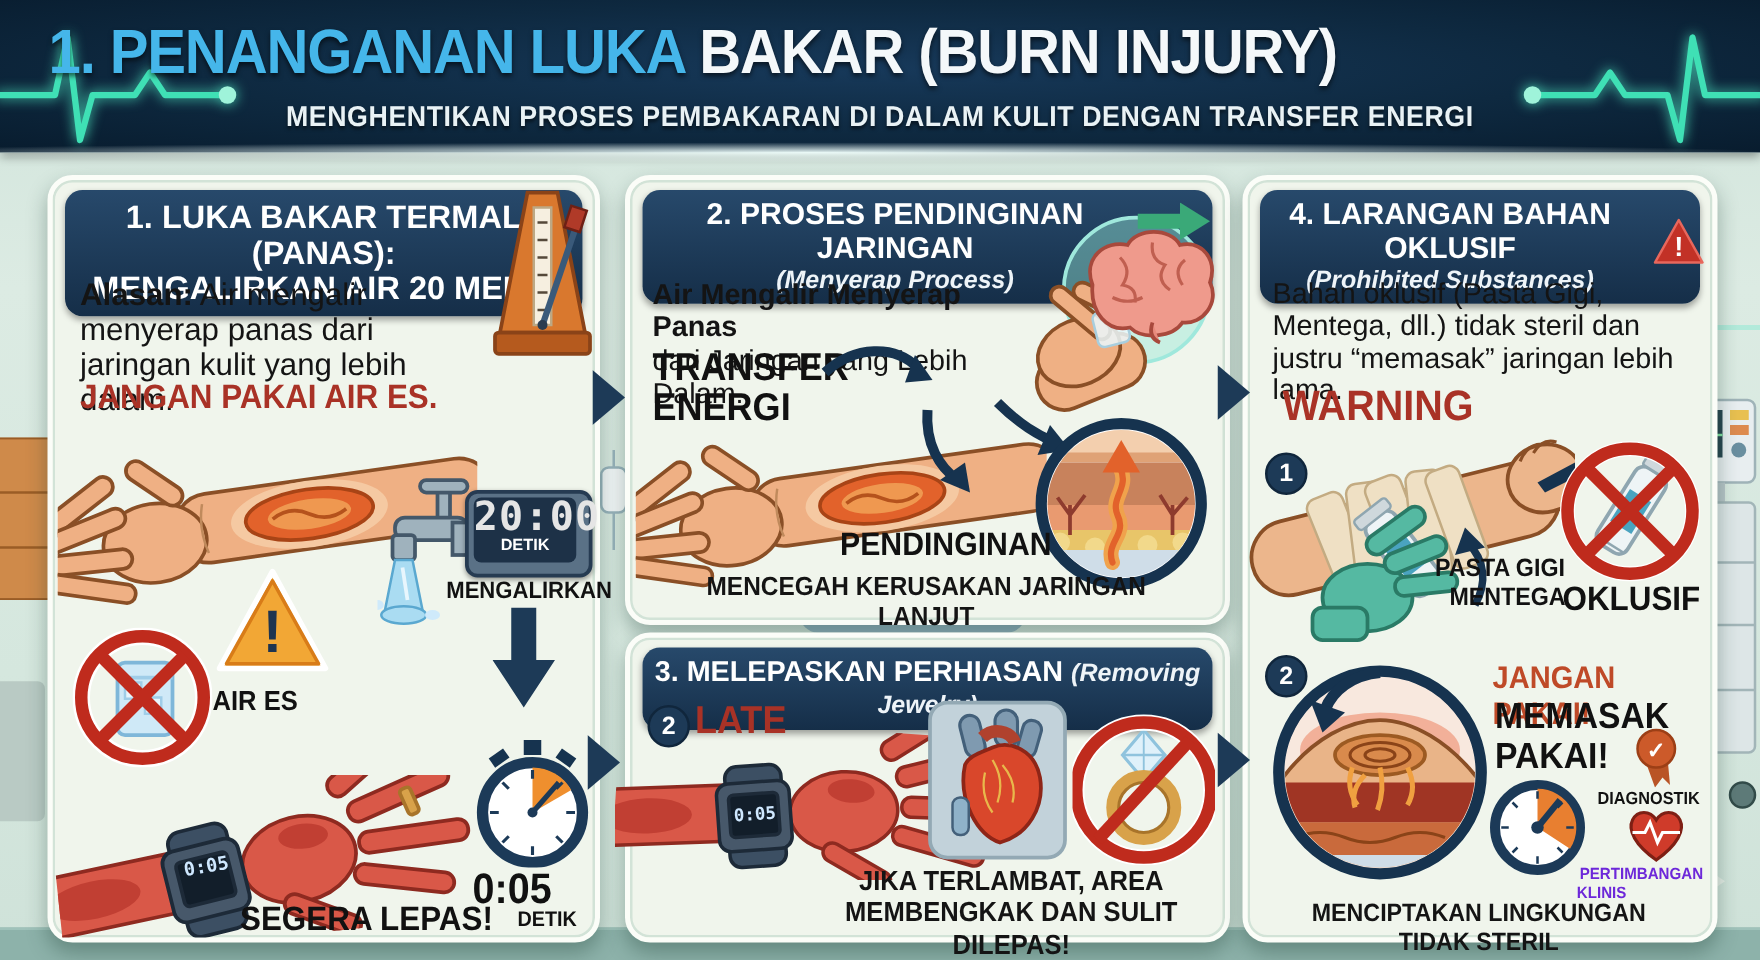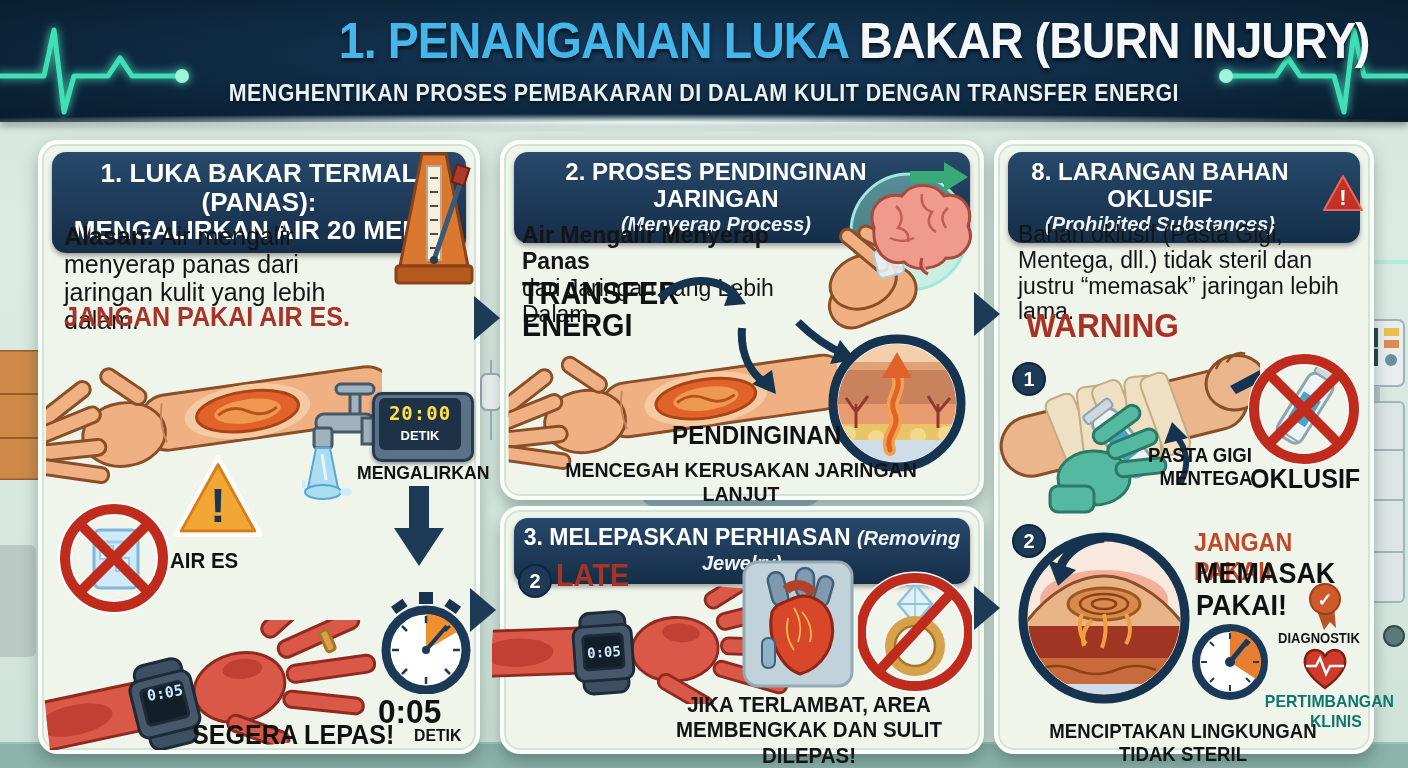--- a/index.html
+++ b/index.html
@@ -7,21 +7,21 @@
          font-family:"Liberation Sans",sans-serif;
          background:linear-gradient(#cfe3da,#dcebe3 30%,#d5e7de 70%,#cfe2d9);}
   .abs{position:absolute;}
   .cond{display:inline-block;transform:scaleX(.93);transform-origin:center;}
   .condL{display:inline-block;transform:scaleX(.93);transform-origin:left center;}
 
   
   .banner{left:0;top:0;width:1408px;height:122px;
           background:radial-gradient(ellipse at 50% 45%,#17395a 0%,#0e2940 55%,#081c2e 100%);
           box-shadow:0 3px 8px rgba(0,0,0,.4);z-index:4;}
-  .banner .title{left:0;top:12px;width:1408px;text-align:right;font-weight:700;font-size:50px;
+  .banner .title{left:0;top:12px;width:1408px;text-align:left;font-weight:700;font-size:50px;
           letter-spacing:-1px;white-space:nowrap;text-shadow:0 3px 4px rgba(0,0,0,.6);}
   .t-blue{color:#45b6ea;} .t-white{color:#f4f8fa;}
   .banner .subtitle{left:0;top:80px;width:1408px;text-align:center;color:#e9f2f5;
           font-weight:700;font-size:23px;letter-spacing:.5px;text-shadow:0 2px 3px rgba(0,0,0,.55);}
   .ecg{filter:drop-shadow(0 0 5px rgba(80,240,200,.9));}
   .glowstrip{left:0;top:114px;width:1408px;height:16px;z-index:5;
           background:radial-gradient(ellipse at 46% 50%,rgba(240,255,252,.95),rgba(240,255,252,0) 72%);}
 
   
   .panel{position:absolute;background:#f0f5ec;border:4px solid #fbfdf8;border-radius:20px;
@@ -182,21 +182,21 @@
       </g>
       <polygon points="14,68 28,68 36,108 6,108" fill="#aadcf2" stroke="#5aa8d0" stroke-width="2"></polygon>
       <ellipse cx="21" cy="112" rx="18" ry="7" fill="#aadcf2" stroke="#5aa8d0" stroke-width="2"></ellipse>
       <ellipse cx="44" cy="112" rx="6" ry="4" fill="#cfeafb"></ellipse>
       <ellipse cx="0" cy="104" rx="5" ry="4" fill="#cfeafb"></ellipse>
       <line x1="20" y1="74" x2="24" y2="100" stroke="#e8f6fd" stroke-width="3"></line>
     </svg>
 
     <div class="abs" style="left:330px;top:248px;width:96px;height:64px;background:#5a7186;border:3px solid #263b52;border-radius:10px;box-shadow:0 2px 4px rgba(0,0,0,.4)">
       <div class="abs" style="left:4px;top:3px;width:82px;height:52px;background:#1d3147;border-radius:6px;text-align:center">
-        <div class="watchtime" style="font-size:19px;line-height:30px;color:#fde047;letter-spacing:1px">20:00</div>
+        <div class="watchtime" style="font-size:32px;line-height:30px;color:#e5e5e5;letter-spacing:1px">20:00</div>
         <div style="font-size:13px;font-weight:700;color:#fff;line-height:16px">DETIK</div>
       </div>
     </div>
     <div class="abs" style="left:310px;top:318px;width:124px;text-align:left;font-weight:700;font-size:19px;color:#111">
       <span class="cond">MENGALIRKAN</span>
     </div>
     <svg class="abs" style="left:352px;top:342px;width:50px;height:82px" viewBox="0 0 50 82">
       <polygon points="15,0 35,0 35,42 50,42 25,80 0,42 15,42" fill="#1d3a57"></polygon>
     </svg>
 
@@ -390,21 +390,21 @@
     </svg>
 
     <div class="abs small-foot" style="left:140px;top:182px;width:330px;font-size:22px;line-height:1.15">
       <span class="cond">JIKA TERLAMBAT, AREA</span><br>
       <span class="cond">MEMBENGKAK DAN SULIT DILEPAS!</span>
     </div>
   </section>
 
   <section class="panel" style="left:994px;top:140px;width:372px;height:606px">
     <div class="phead" style="font-size:24px;line-height:1.12;padding-right:52px">
-      <div>8. LARANGAN BAHAN OKLUSIF</div>
+      <div>4. LARANGAN BAHAN OKLUSIF</div>
       <div class="sub">(Prohibited Substances)</div>
     </div>
     <svg class="abs" style="left:324px;top:30px;width:42px;height:38px;z-index:6" viewBox="0 0 42 38">
       <polygon points="21,2 40,36 2,36" fill="#c23126" stroke="#e8675c" stroke-width="2" stroke-linejoin="round"></polygon>
       <text x="21" y="31" text-anchor="middle" font-size="22" font-weight="bold" fill="#fff" font-family="Liberation Sans,sans-serif">!</text>
     </svg>
 
     <div class="abs bodytext" style="left:20px;top:78px;width:336px;font-size:23px">Bahan oklusif (Pasta Gigi, Mentega, dll.) tidak steril dan justru “memasak” jaringan lebih lama.</div>
     <div class="abs darkred" style="left:28px;top:162px;font-size:34px;font-weight:700">
       <span class="condL">WARNING</span>
@@ -524,21 +524,21 @@
       <text x="21" y="24" text-anchor="middle" font-size="18" font-weight="bold" fill="#fff" font-family="Liberation Sans,sans-serif">✓</text>
     </svg>
     <div class="abs" style="left:274px;top:486px;width:94px;text-align:center;font-size:14px;font-weight:700;color:#111">
       <span class="cond">DIAGNOSTIK</span>
     </div>
 
     <svg class="abs" style="left:302px;top:502px;width:50px;height:44px" viewBox="0 0 50 44">
       <path d="M25,42 C8,30 2,18 6,10 C10,2 20,2 25,10 C30,2 40,2 44,10 C48,18 42,30 25,42 Z" fill="#cf3b2a" stroke="#7e1f14" stroke-width="2.5"></path>
       <polyline points="6,20 16,20 20,12 26,28 30,20 44,20" fill="none" stroke="#fff" stroke-width="2.5"></polyline>
     </svg>
-    <div class="abs" style="left:262px;top:548px;width:104px;text-align:right;font-size:17px;font-weight:700;line-height:1.15;color:#0f766e">
+    <div class="abs" style="left:262px;top:548px;width:104px;text-align:left;font-size:13px;font-weight:700;line-height:1.15;color:#6d28d9">
       <span class="cond">PERTIMBANGAN</span><br>
       <span class="cond">KLINIS</span>
     </div>
 
     <div class="abs small-foot" style="left:8px;top:576px;width:354px;font-size:20px">
       <span class="cond">MENCIPTAKAN LINGKUNGAN TIDAK STERIL</span>
     </div>
   </section>
 
   <svg class="abs flow" style="left:474px;top:296px;width:26px;height:44px" viewBox="0 0 26 44">

